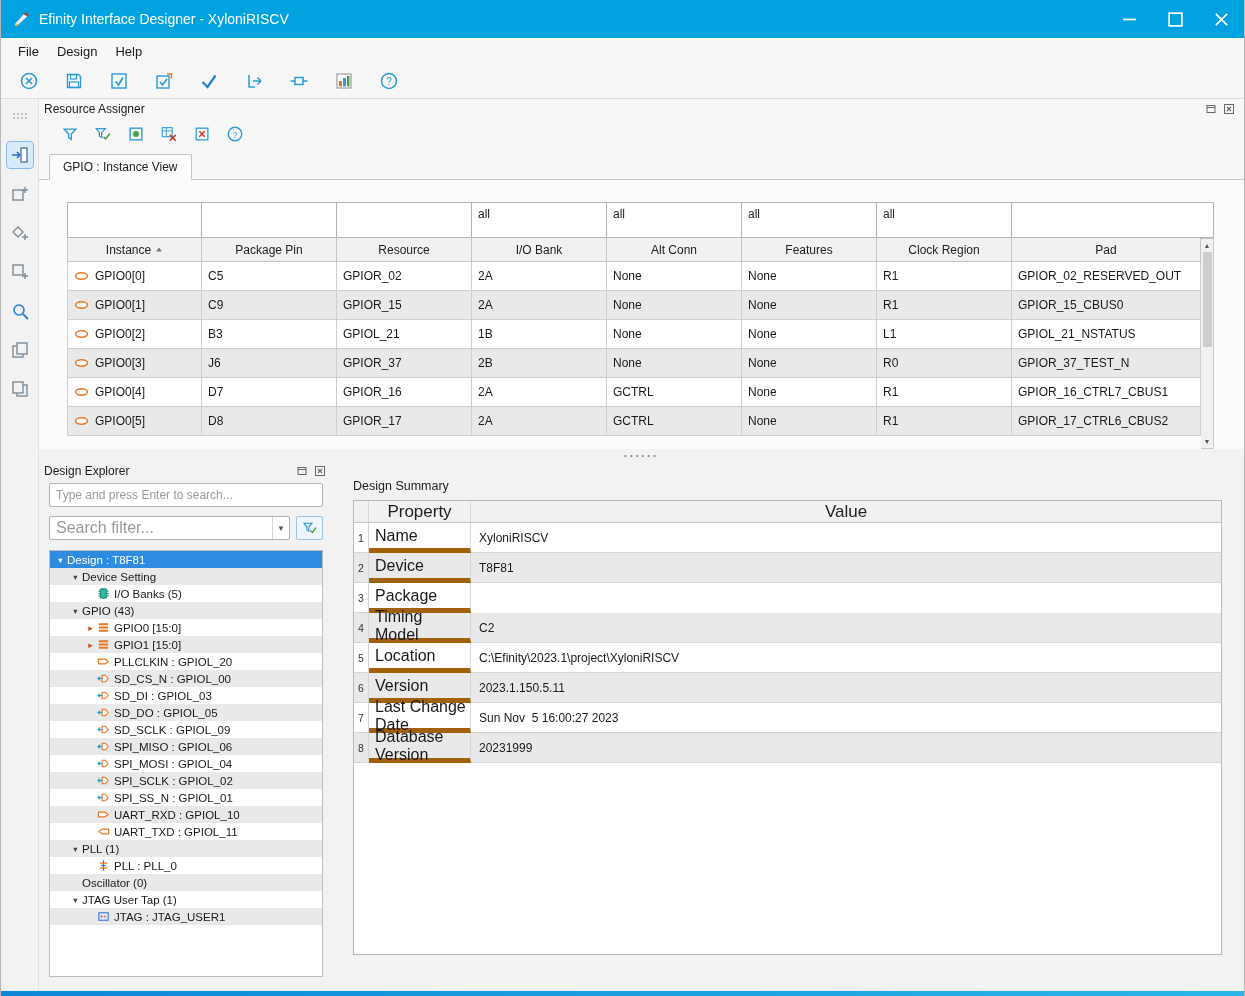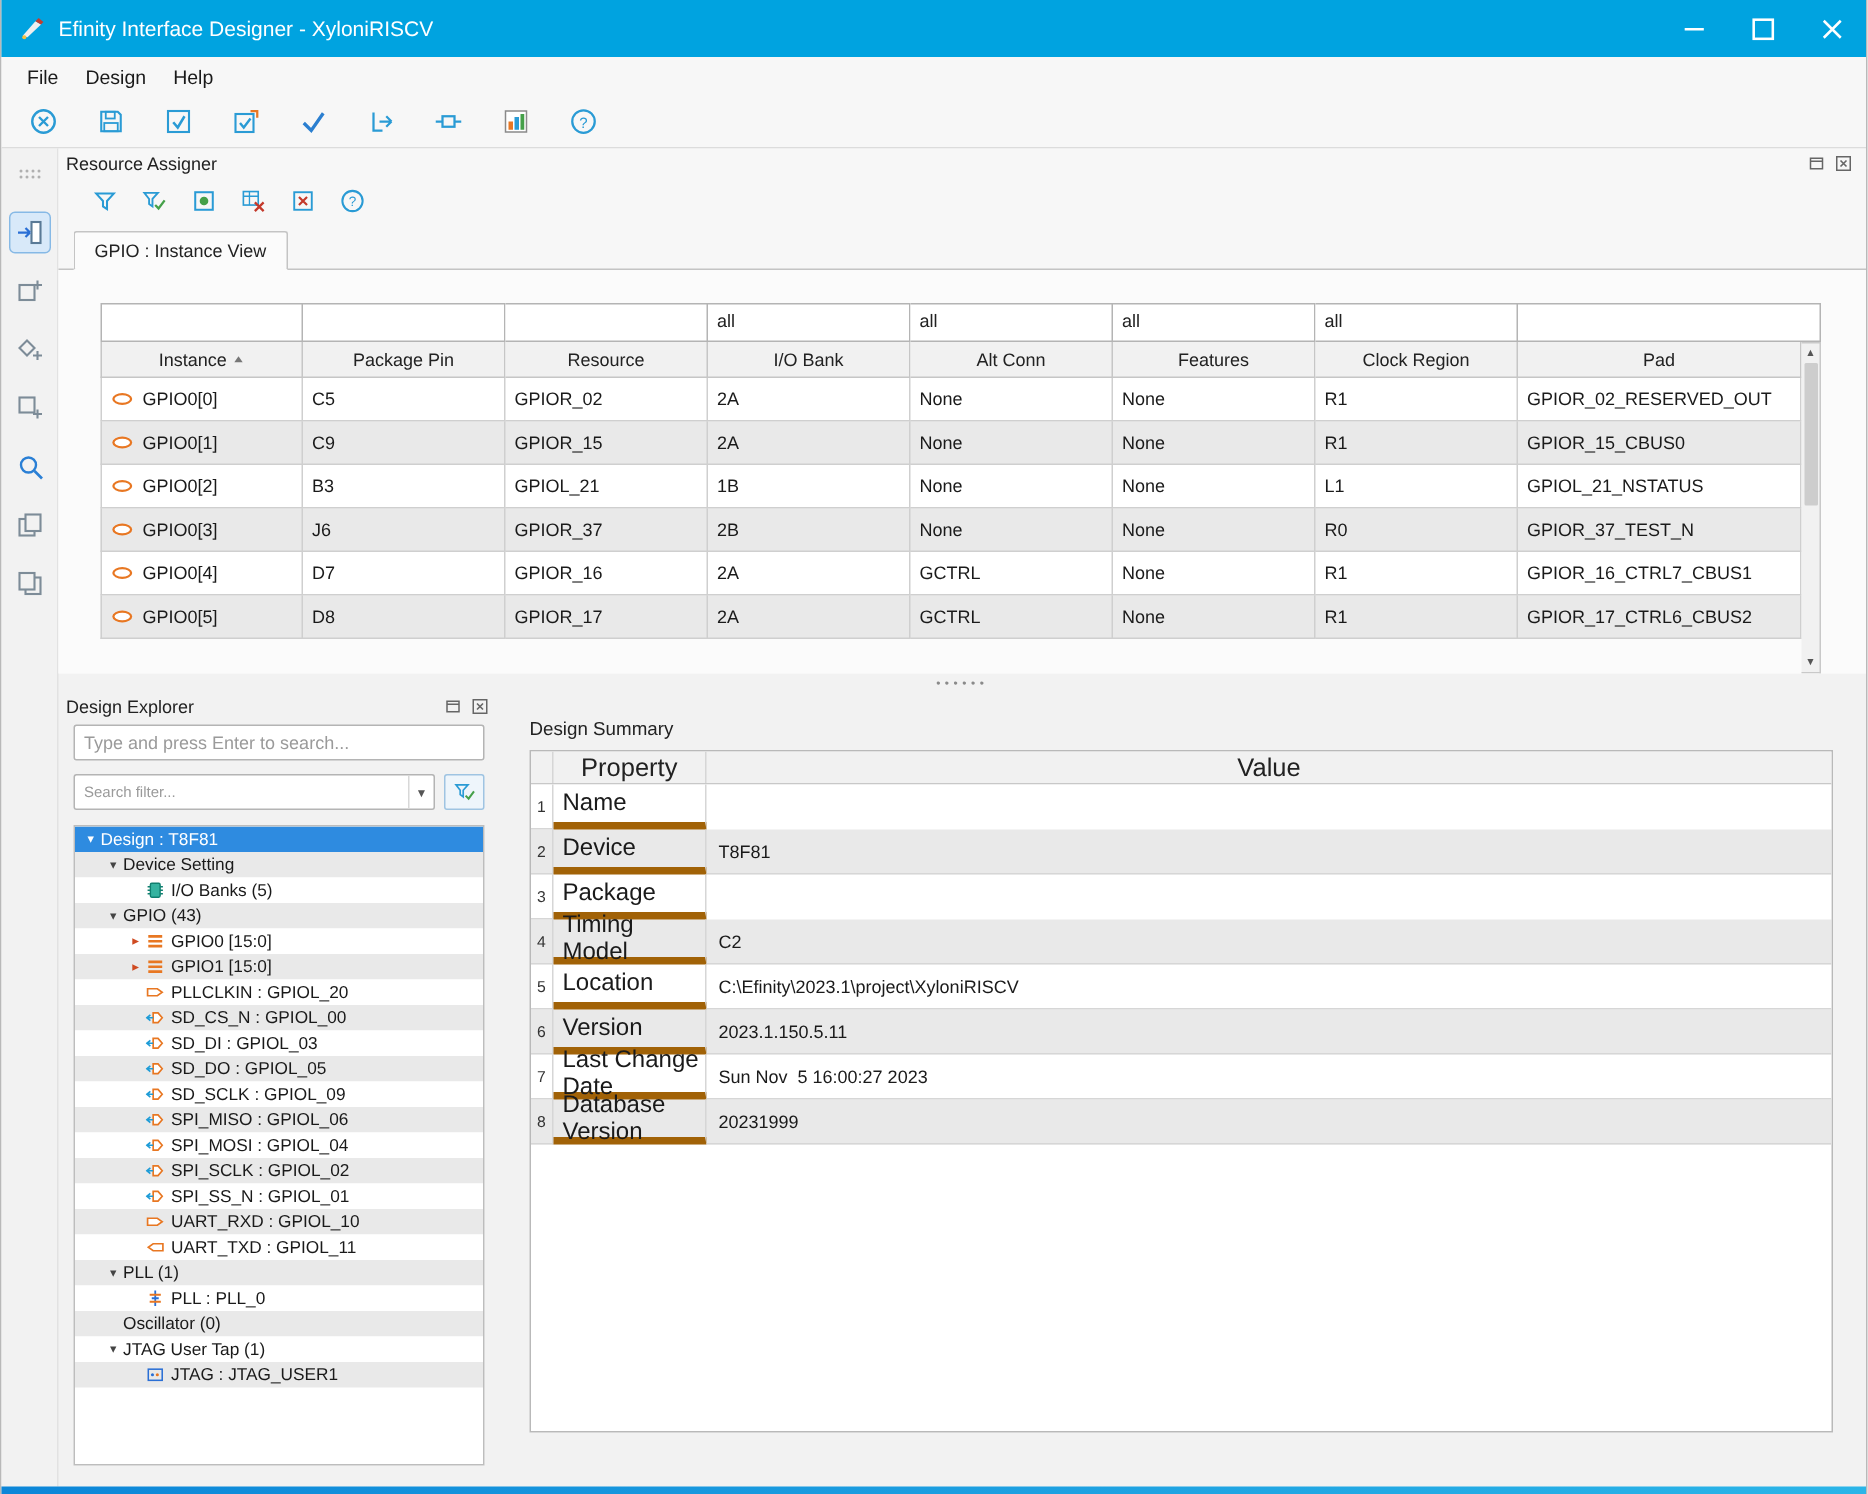--- a/index.html
+++ b/index.html
@@ -28,21 +28,21 @@
 .panel-header .sp{flex:1}
 .ph-btn{width:15px;height:15px;display:flex;align-items:center;justify-content:center;margin-left:3px}
 .ph-btn svg{width:12px;height:12px}
 .ra-toolbar{flex:0 0 30px;display:flex;align-items:center;gap:13px;padding-left:21px}
 .ra-btn{width:20px;height:20px;display:flex;align-items:center;justify-content:center}
 .ra-btn svg{width:18px;height:18px}
 .tabbar{flex:0 0 31px;display:flex;align-items:flex-end;padding-left:10px;border-bottom:1px solid #c4c4c4}
 .tab{position:relative;bottom:-1px;background:#fbfbfb;border:1px solid #c4c4c4;border-bottom:1px solid #fbfbfb;padding:5px 13px;font-size:12px;border-radius:2px 2px 0 0;color:#222}
 .ra-body{flex:1;background:#fbfbfb;padding:22px 30px 0 28px;display:flex;flex-direction:column;overflow:hidden}
 .gridcols{display:grid;grid-template-columns:135px 135px 135px 135px 135px 135px 135px minmax(0,1fr)}
-.filter-row{height:26px}
+.filter-row{height:36px}
 .filter-cell{background:#fff;border:1px solid #b4b4b4;border-left:none;font-size:12px;padding:4px 0 0 6px;color:#222}
 .filter-cell:first-child{border-left:1px solid #b4b4b4}
 .tsr{display:flex;flex:1;min-height:0}
 .tmain{flex:1;min-width:0;display:flex;flex-direction:column}
 .header-row{height:24px}
 .hcell{background:#f1f1f1;border:1px solid #c6c6c6;border-left:none;border-top:none;display:flex;align-items:center;justify-content:center;font-size:12px;color:#222;gap:4px}
 .hcell:first-child{border-left:1px solid #c6c6c6}
 .hcell svg{width:8px;height:7px}
 .trow{height:29px;background:#fff}
 .trow.alt{background:#e9e9e9}
@@ -56,21 +56,21 @@
 .vs-track{flex:1}
 .splitter{flex:0 0 12px;display:flex;align-items:center;justify-content:center}
 .splitter span{color:#8a8a8a;font-size:8px;letter-spacing:3px;line-height:5px}
 .bottom{flex:1;display:flex;min-height:0}
 .de-panel{flex:0 0 296px;display:flex;flex-direction:column;padding-bottom:14px;min-height:0}
 .de-inner{flex:1;display:flex;flex-direction:column;padding:2px 12px 0 10px;min-height:0}
 .search-input{flex:0 0 24px;border:1px solid #b4b4b4;border-radius:2px;font-size:12px;padding:0 6px;background:#fff;width:100%;font-family:inherit;color:#222}
 .search-input::placeholder,.combo input::placeholder{color:#9a9a9a}
 .filter-line{display:flex;margin-top:9px;gap:6px}
 .combo{flex:1;display:flex;border:1px solid #b4b4b4;border-radius:2px;background:#fff;height:24px}
-.combo input{flex:1;border:none;outline:none;font-size:10px;padding:0 6px;font-family:inherit;min-width:0;background:transparent;color:#8b5cf6}
+.combo input{flex:1;border:none;outline:none;font-size:16px;padding:0 6px;font-family:inherit;min-width:0;background:transparent;color:#8b5cf6}
 .combo-arrow{flex:0 0 17px;display:flex;align-items:center;justify-content:center;color:#555;font-size:8px;border-left:1px solid #d8d8d8}
 .filter-btn{flex:0 0 27px;height:24px;border:1px solid #9fc4e2;border-radius:2px;background:#eef5fb;display:flex;align-items:center;justify-content:center}
 .filter-btn svg{width:16px;height:16px}
 .tree{flex:1;margin-top:10px;background:#fff;border:1px solid #bdbdbd;overflow:hidden;display:flex;flex-direction:column}
 .tree-row{flex:0 0 17px;display:flex;align-items:center;font-size:11.5px;background:#fff;white-space:nowrap;overflow:hidden}
 .tree-row.alt{background:#e9e9e9}
 .tree-row.sel{background:#2e8be0;color:#fff}
 .expander{flex:0 0 13px;text-align:center;font-size:8.5px;color:#444}
 .expander.red{color:#cf4a21;font-size:9px}
 .tree-row.sel .expander{color:#fff}
@@ -842,20 +842,21 @@
           <div class="ds-table">
             <div class="ds-header">
               <div class="dsh num"></div>
               <div class="dsh prop">Property</div>
               <div class="dsh val">Value</div>
             </div>
             <div id="summary-body">
                 <div class="srow">
                   <div class="snum">1</div>
                   <div class="sprop">Name</div>
+                  <div class="sval">XyloniRISCV</div>
                 </div>
                 <div class="srow alt">
                   <div class="snum">2</div>
                   <div class="sprop">Device</div>
                   <div class="sval">T8F81</div>
                 </div>
                 <div class="srow">
                   <div class="snum">3</div>
                   <div class="sprop">Package</div>
                 </div>

